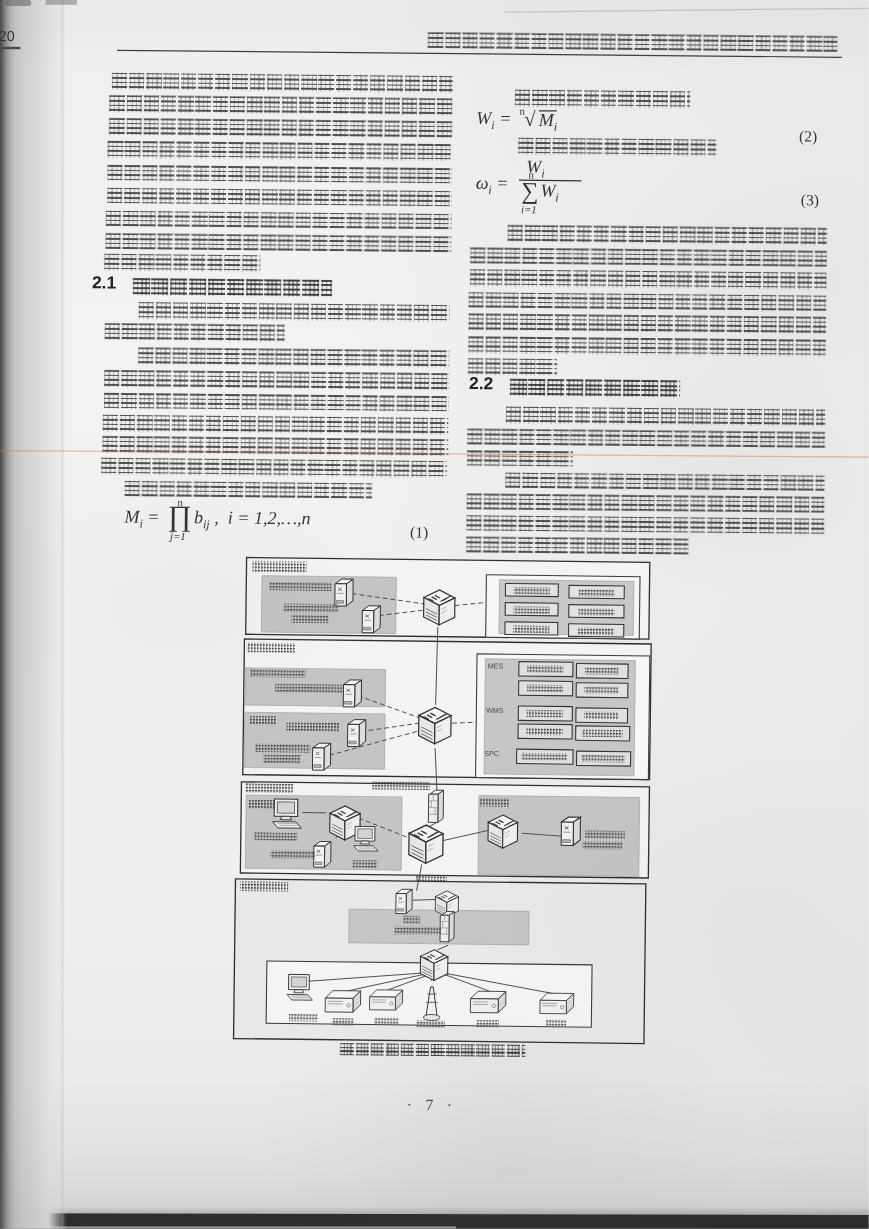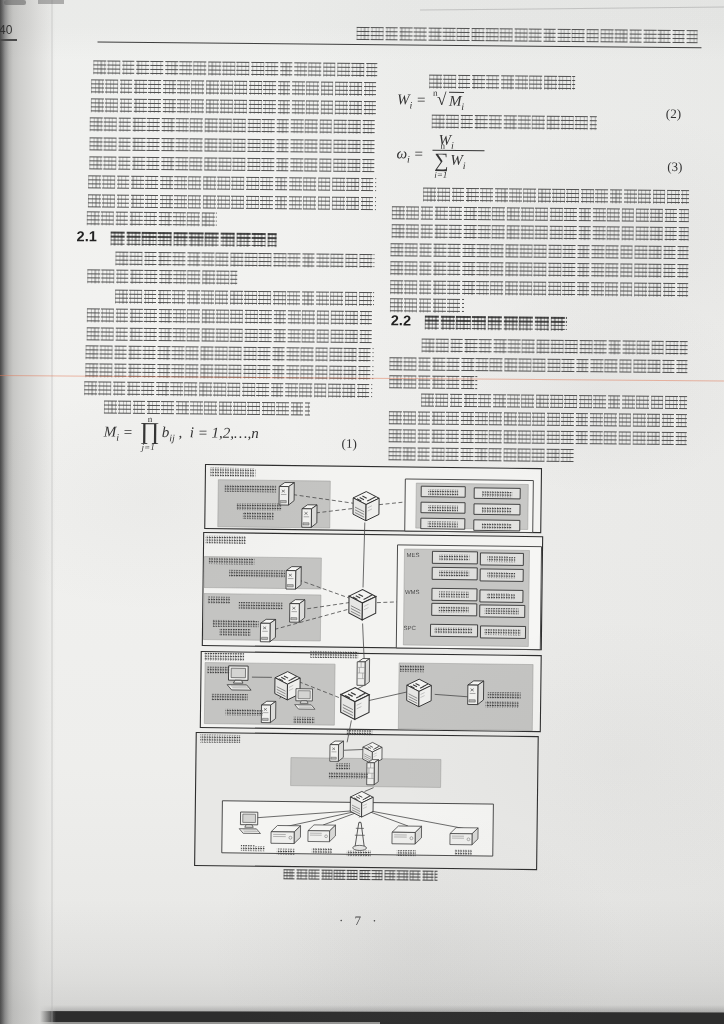--- a/index.html
+++ b/index.html
@@ -382,21 +382,21 @@
   radial-gradient(260px 180px at 640px 240px, rgba(120,120,120,.05), rgba(0,0,0,0) 70%),
   radial-gradient(300px 200px at 420px 950px, rgba(120,120,120,.07), rgba(0,0,0,0) 70%),
   radial-gradient(260px 160px at 150px 500px, rgba(130,130,130,.05), rgba(0,0,0,0) 70%),
   radial-gradient(320px 200px at 620px 760px, rgba(120,120,120,.05), rgba(0,0,0,0) 70%),
   linear-gradient(180deg, rgba(140,140,140,.05) 0 26px, rgba(0,0,0,0) 60px),
   linear-gradient(180deg, rgba(0,0,0,0) 0 900px, rgba(120,120,120,.08) 980px, rgba(110,110,110,.12) 1010px)"></div>
 
 <div class="abs" style="z-index:1;left:0;top:0;width:60px;height:1024px;background:linear-gradient(90deg,#474747 0,#616161 2px,#8e8e8e 5px,#b4b4b2 9px,#c6c6c4 13px,#cfcfcd 20px,#d8d8d6 30px,#e2e2e0 40px,rgba(238,238,236,0) 56px)"></div>
 <div class="abs" style="z-index:2;left:51px;top:0;width:1.5px;height:1024px;background:rgba(175,175,175,.25)"></div>
 
-<div class="abs" style="z-index:3;left:-1px;top:23px;font-size:12px;color:#333">40</div>
+<div class="abs" style="z-index:3;left:-1px;top:23px;font-size:12px;color:#333">20</div>
 
 <div class="abs" style="z-index:3;left:0px;top:39px;width:17px;height:1.6px;background:#4a4a4a"></div>
 
 <div class="abs" style="z-index:3;left:0;top:375px;width:724px;height:1.4px;background:rgba(225,120,85,.5);transform:rotate(.43deg);transform-origin:0 0"></div>
 
 <div class="abs" style="z-index:3;left:4px;top:0;width:22px;height:4.5px;background:rgba(95,95,95,.55);border-radius:2px"></div>
 <div class="abs" style="z-index:3;left:38px;top:0;width:26px;height:3.5px;background:rgba(110,110,110,.5)"></div>
 <div class="abs" style="z-index:3;left:420px;top:8px;width:304px;height:1px;background:rgba(160,160,160,.5);transform:rotate(-.6deg)"></div>
 
 <div class="abs" style="left:0;top:1005px;width:724px;height:8px;background:linear-gradient(180deg,rgba(150,150,150,0),rgba(130,130,130,.5))"></div>

